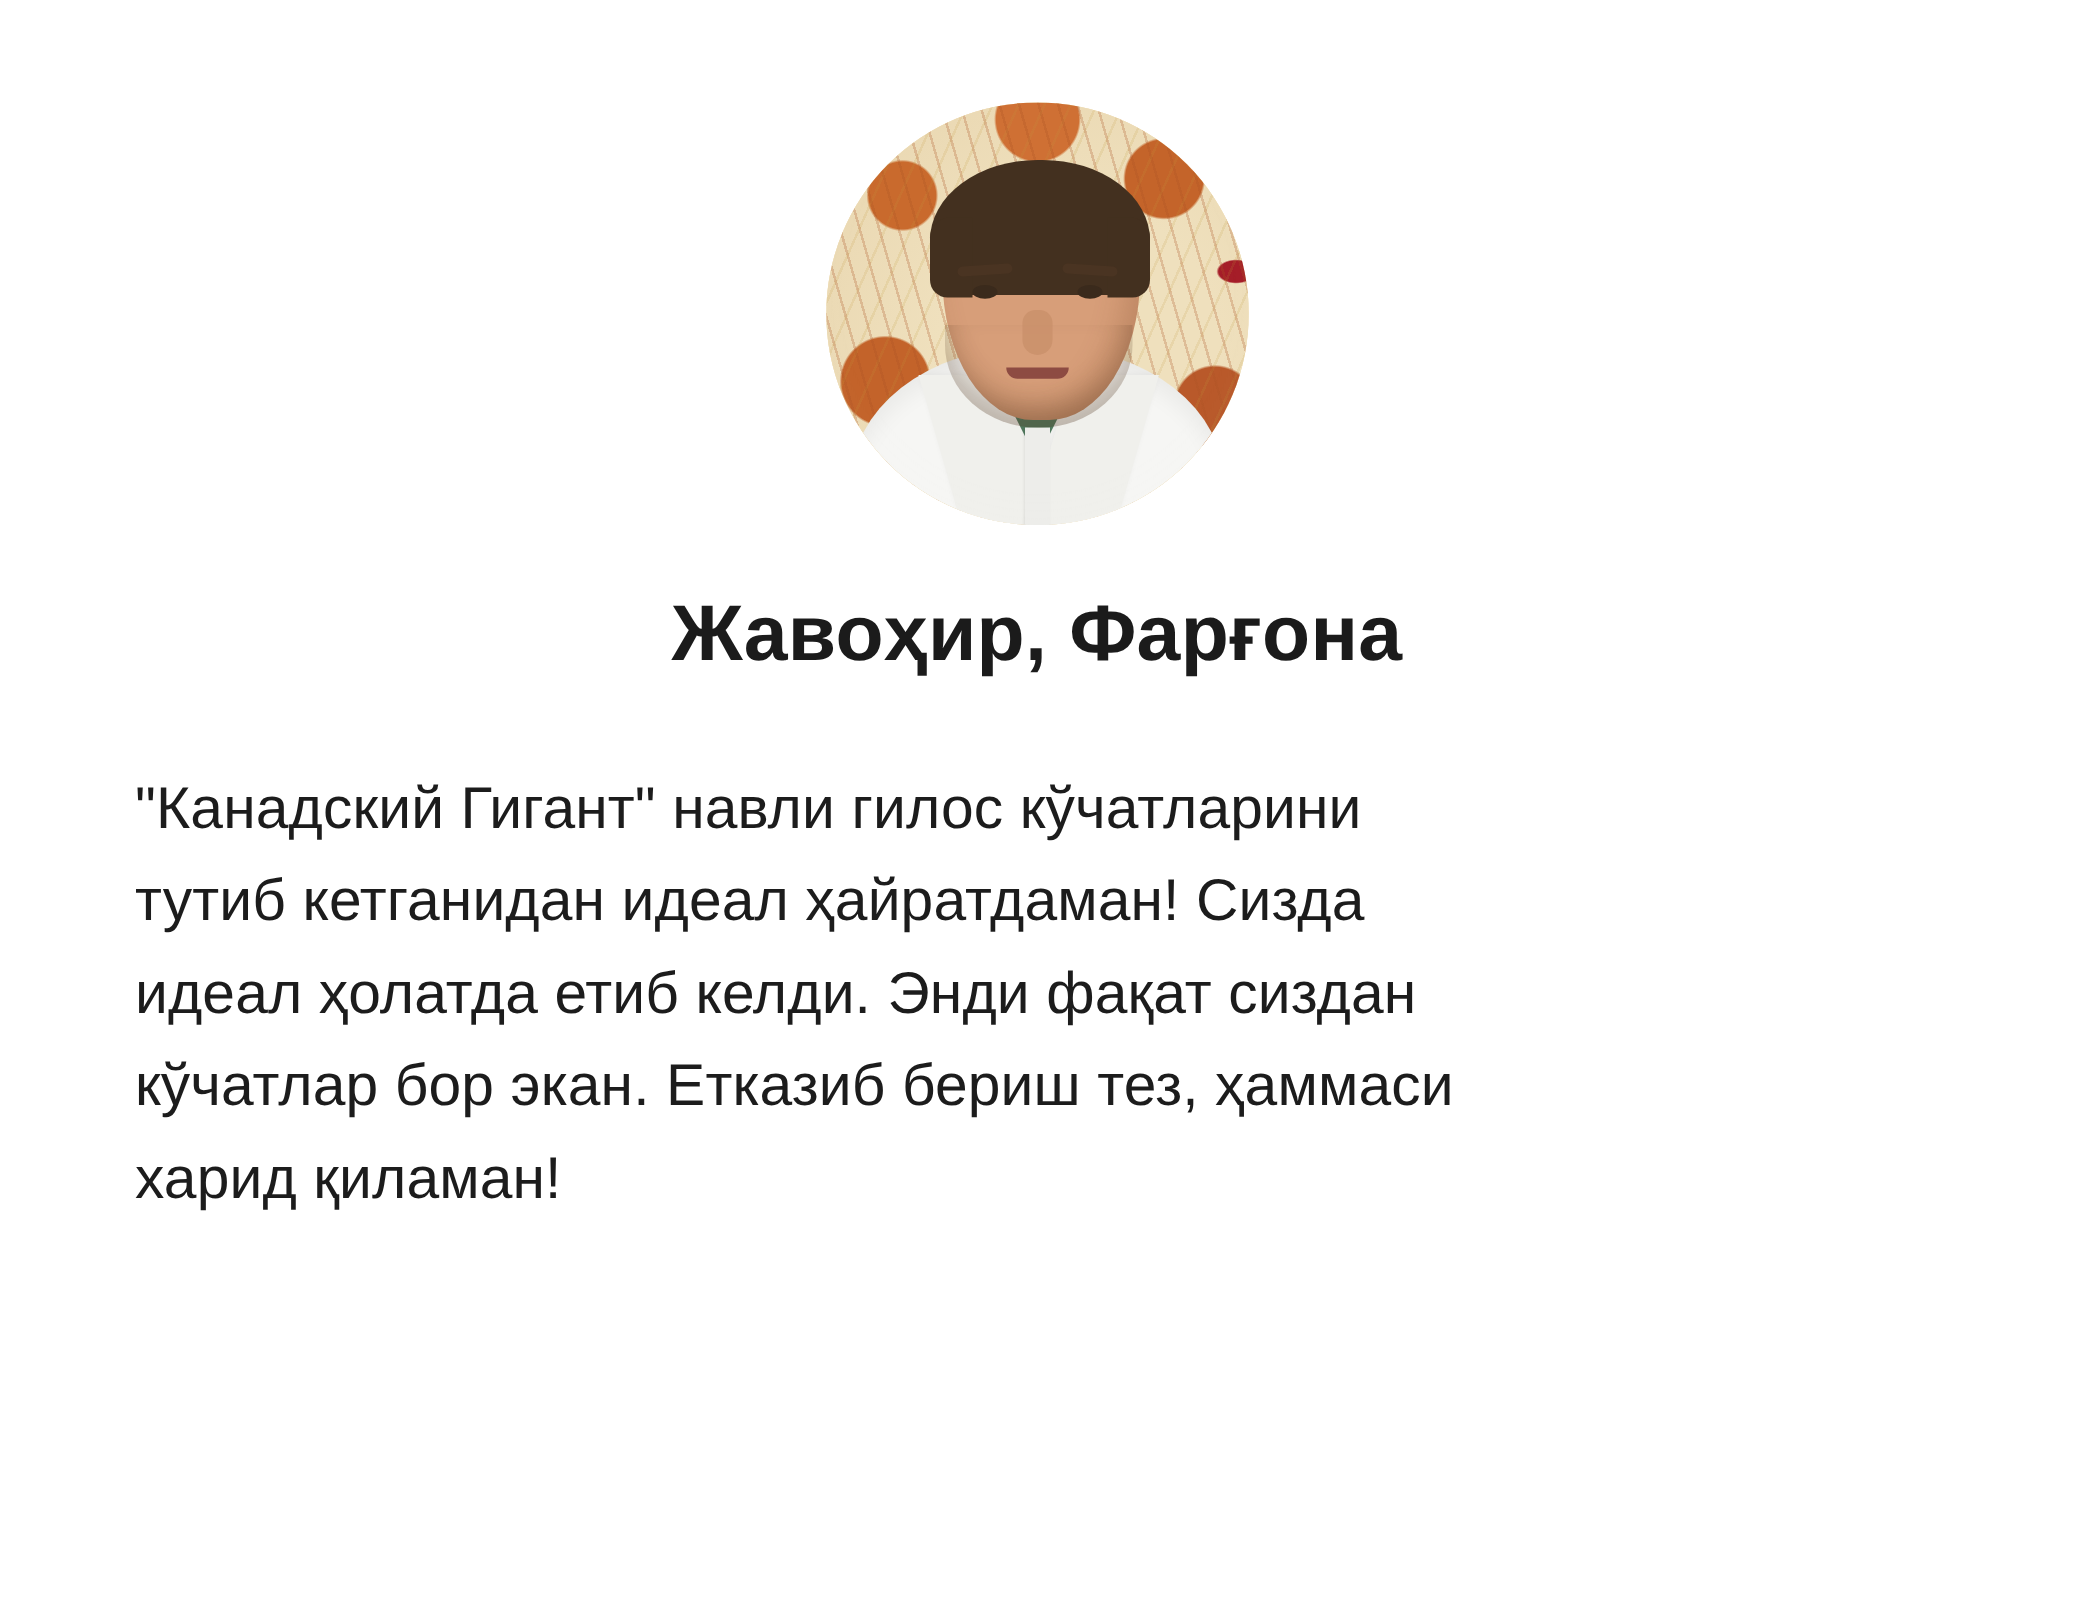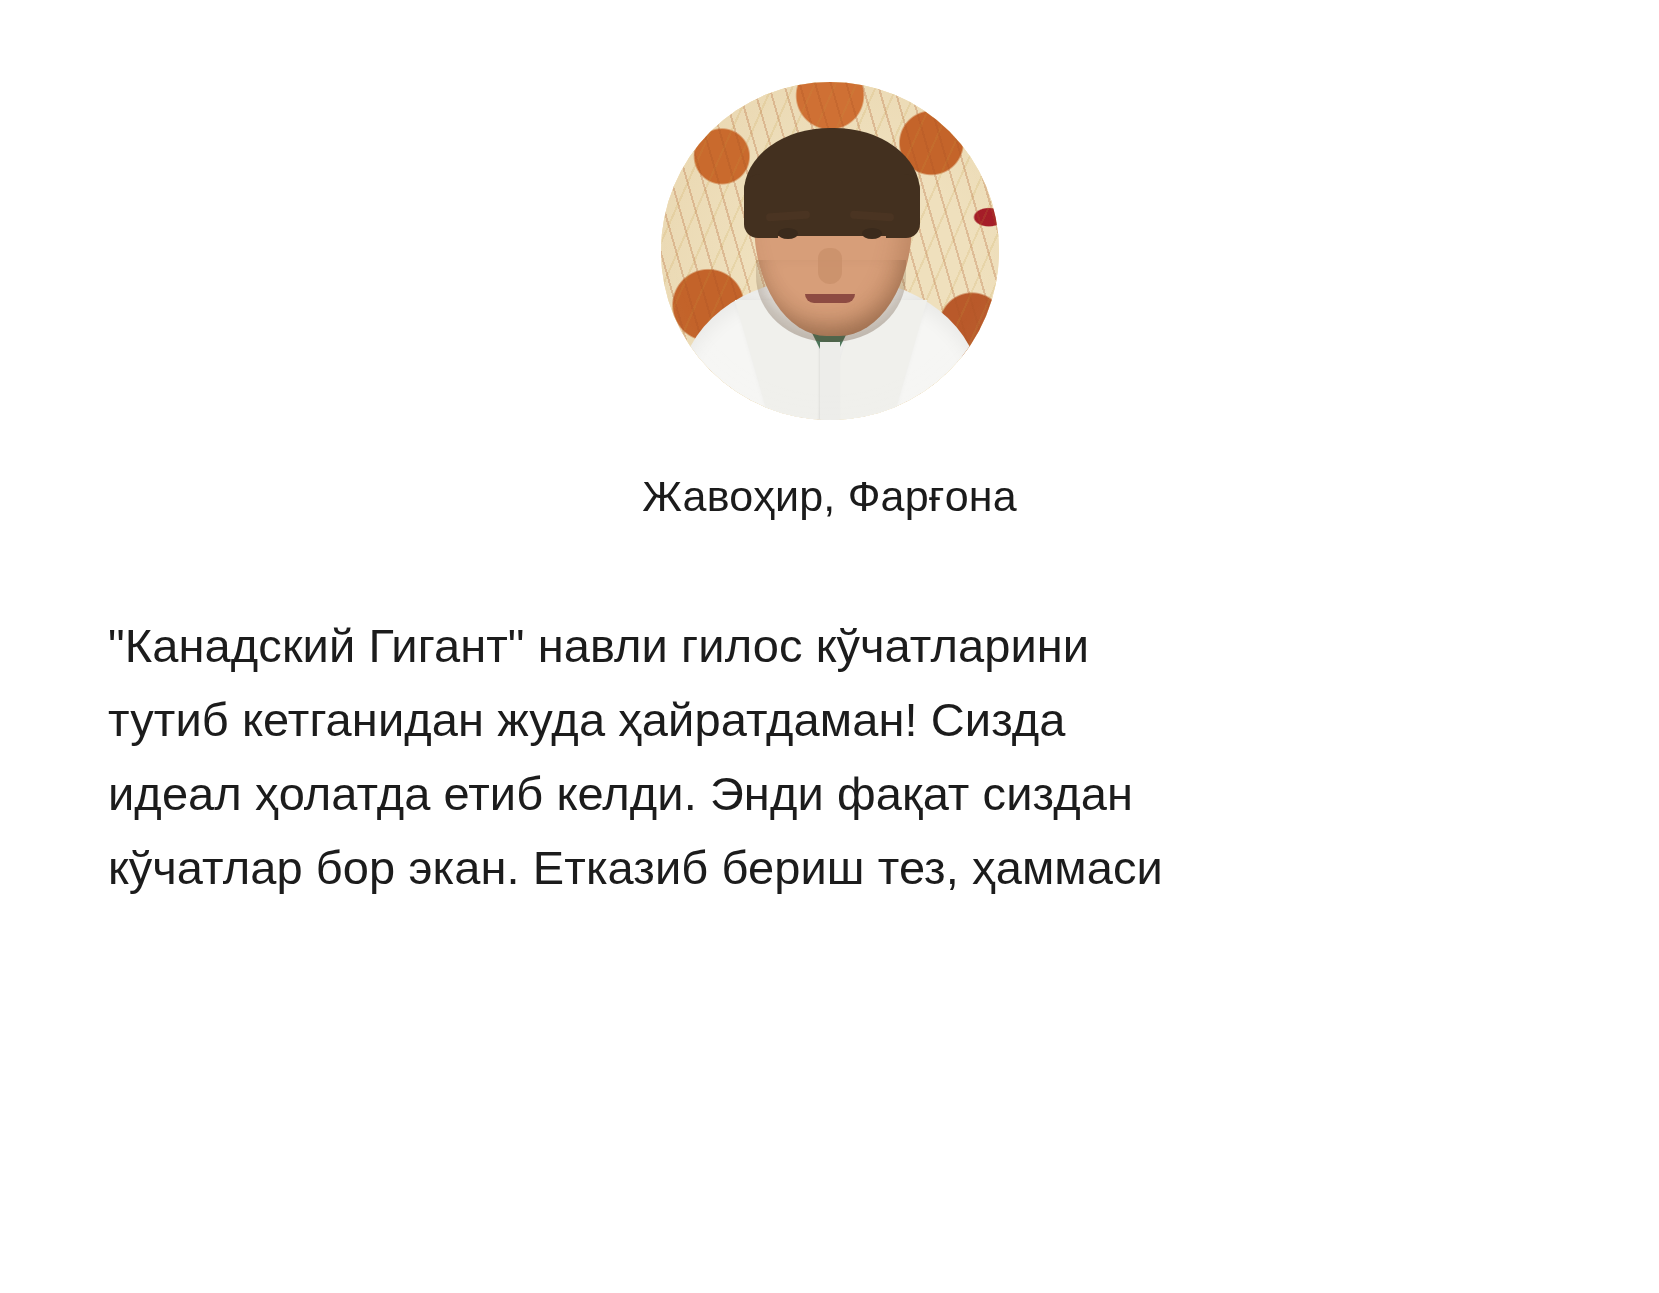--- a/index.html
+++ b/index.html
@@ -242,23 +242,23 @@
   
   .name-line {
     position: absolute;
     left: 0;
     right: 0;
     top: 472px;
     text-align: center;
   }
   .name-line .name {
     display: inline-block;
-    font-size: 43px;
+    font-size: 63px;
     line-height: 1.12;
-    font-weight: 400;
+    font-weight: 700;
     letter-spacing: 0.2px;
     color: #1b1b1b;
     white-space: nowrap;
   }
 
   
   .quote-body {
     position: absolute;
     left: 108px;
     top: 609px;
@@ -300,18 +300,19 @@
       <div class="avatar-soften"></div>
     </div>
   </div>
 
   <div class="name-line">
     <span class="name">Жавоҳир, Фарғона</span>
   </div>
 
   <div class="quote-body">
     <div class="quote-line">"Канадский Гигант" навли гилос кўчатларини</div>
-    <div class="quote-line">тутиб кетганидан жуда ҳайратдаман! Сизда</div>
+    <div class="quote-line">тутиб кетганидан идеал ҳайратдаман! Сизда</div>
     <div class="quote-line">идеал ҳолатда етиб келди. Энди фақат сиздан</div>
     <div class="quote-line">кўчатлар бор экан. Етказиб бериш тез, ҳаммаси</div>
+    <div class="quote-line">харид қиламан!</div>
   </div>
 
 </div>
 
 </body></html>

